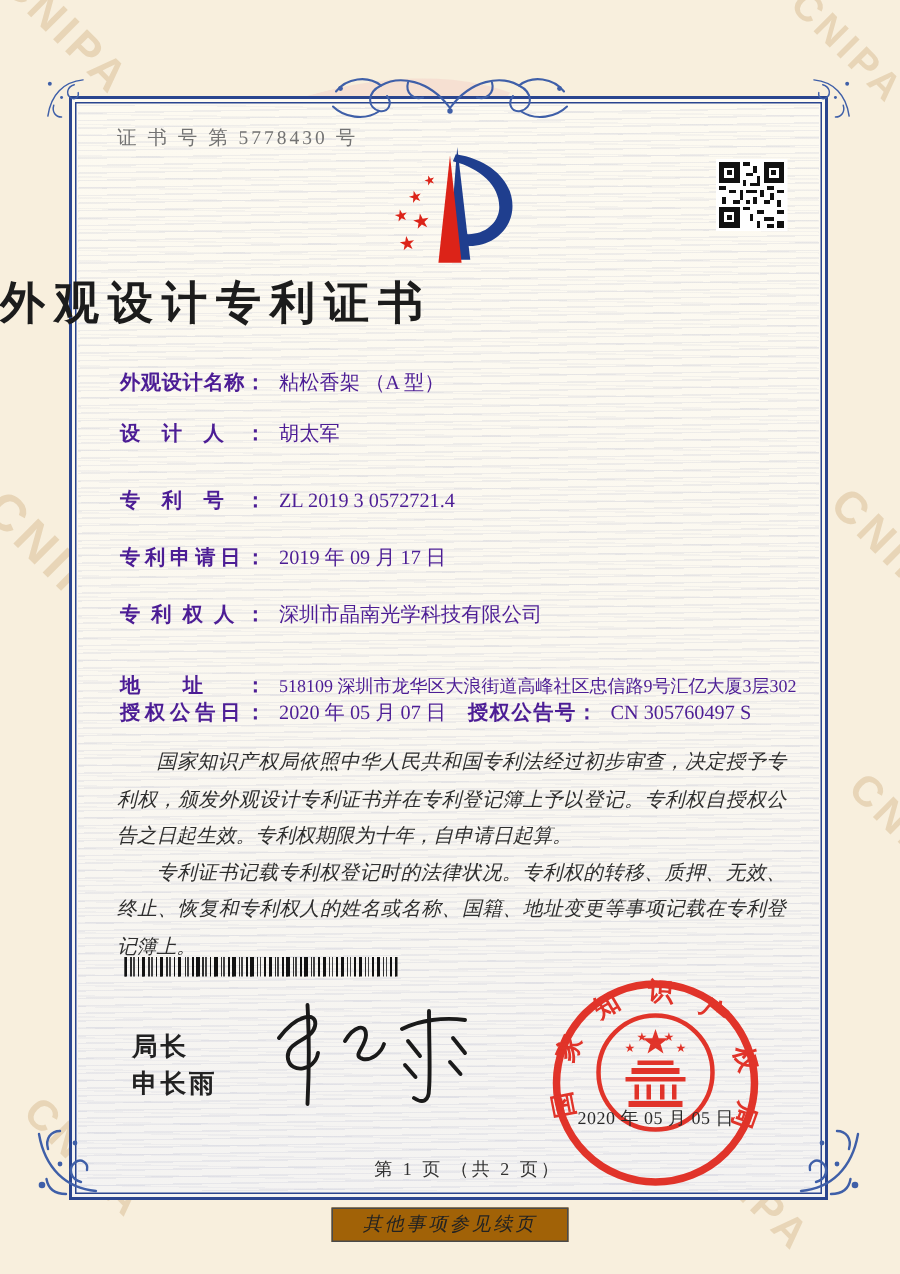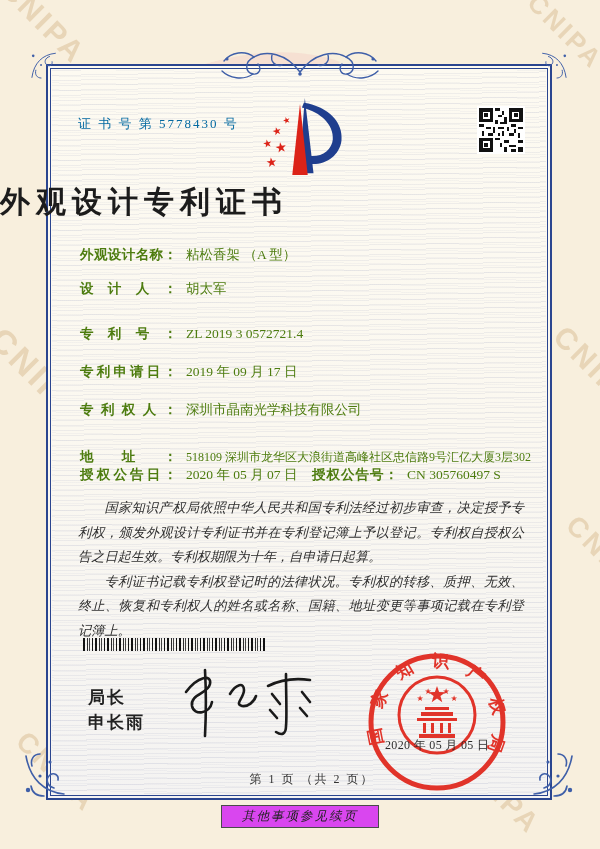--- a/index.html
+++ b/index.html
@@ -50,26 +50,26 @@
   
   .ornament{position:absolute;z-index:3;pointer-events:none;}
   .orn-top{left:212px;top:45px;}
   .corner{width:46px;height:46px;}
   .c-tl{left:28px;top:50px;width:30px;height:30px;}
   .c-tr{left:540px;top:50px;width:30px;height:30px;transform:scaleX(-1);}
   .c-bl{left:20px;top:752px;}
   .c-br{left:532px;top:752px;transform:scaleX(-1);}
   
   .abs{position:absolute;z-index:4;}
-  .cert-no{left:78px;top:115px;font-size:13px;letter-spacing:2px;color:#0369a1;}
+  .cert-no{left:78px;top:83px;font-size:13px;letter-spacing:2px;color:#737373;}
   .logo{left:250px;top:96px;width:100px;height:82px;}
   .qr{left:477px;top:106px;width:48px;height:48px;}
   .title{left:0;top:182px;width:600px;
          font-size:30px;font-weight:700;letter-spacing:6px;color:#1c1c1c;}
-  .row{left:80px;font-size:13.5px;white-space:nowrap;color:#4d7c0f;}
+  .row{left:80px;font-size:13.5px;white-space:nowrap;color:#4c1d95;}
   .row .lab{display:inline-block;width:97px;text-align:justify;text-align-last:justify;font-weight:700;}
   .row .val{margin-left:9px;}
   .r1{top:246px;} .r2{top:280px;} .r3{top:325px;} .r4{top:363px;}
   .r5{top:401px;} .r6{top:448px;} .r7{top:466px;}
   .r6 .val{font-size:12px;}
   .grant2{position:absolute;left:232px;top:0;}
   .grant2 .lab{width:86px;}
   .body-text{
     left:78px;top:496px;width:446px;font-size:13.2px;line-height:24.5px;
     font-style:italic;color:#2e2e2e;text-align:justify;
@@ -84,21 +84,21 @@
   .sig-role,.sig-name{
     left:88px;font-family:"Liberation Sans","DejaVu Sans",sans-serif;
     font-size:17px;font-weight:600;color:#222;letter-spacing:2px;
   }
   .sig-role{top:686px;} .sig-name{top:711px;}
   .signature{left:172px;top:664px;width:150px;height:80px;}
   .seal{left:364px;top:649px;width:146px;height:146px;opacity:.93;}
   .footer-page{left:0;top:771px;width:600px;text-align:center;font-size:12px;letter-spacing:2px;color:#333;padding-left:12px;}
   .note-box{
     left:50%;top:805px;transform:translateX(-50%);
-    background:#d946ef;border:1px solid #4a4a4a;
+    background:#a16207;border:1px solid #4a4a4a;
     padding:2px 20px;font-size:12.5px;font-style:italic;letter-spacing:2px;color:#222;
     white-space:nowrap;
   }
 </style>
 </head>
 <body>
 
 <span class="wm wm1">CNIPA</span>
 <span class="wm wm2">CNIPA</span>
 <span class="wm wm3">CNIPA</span>

